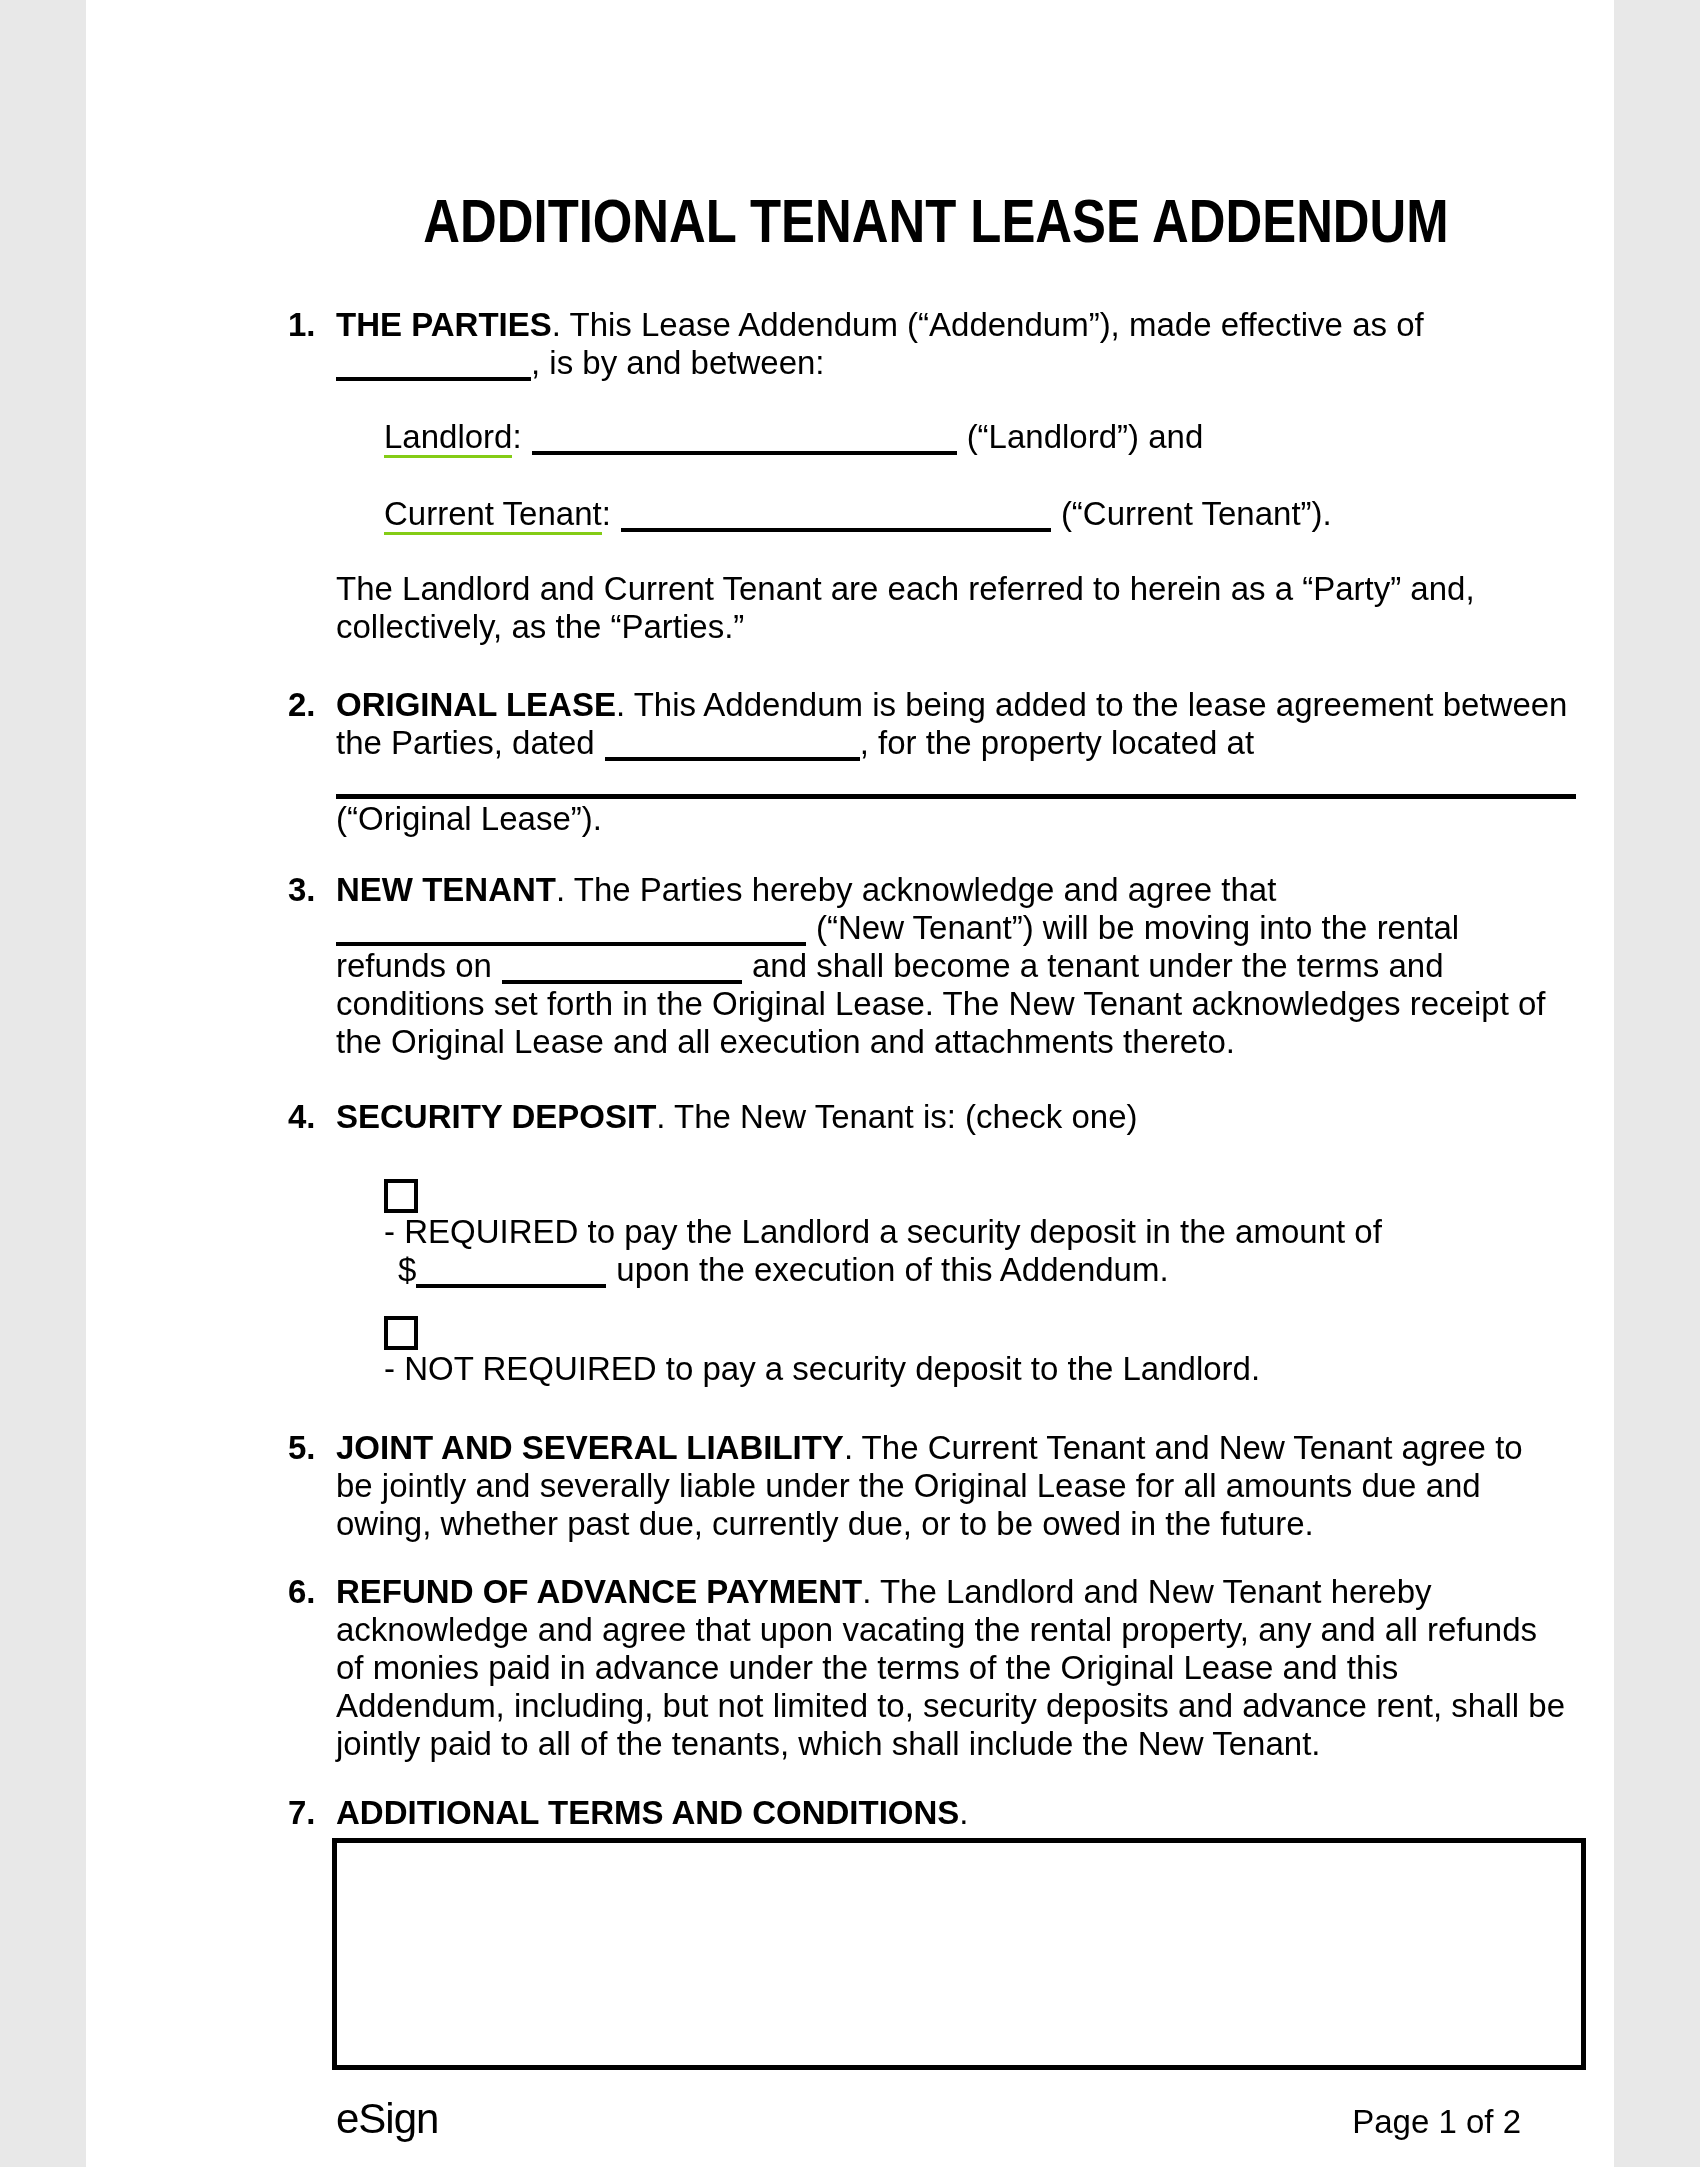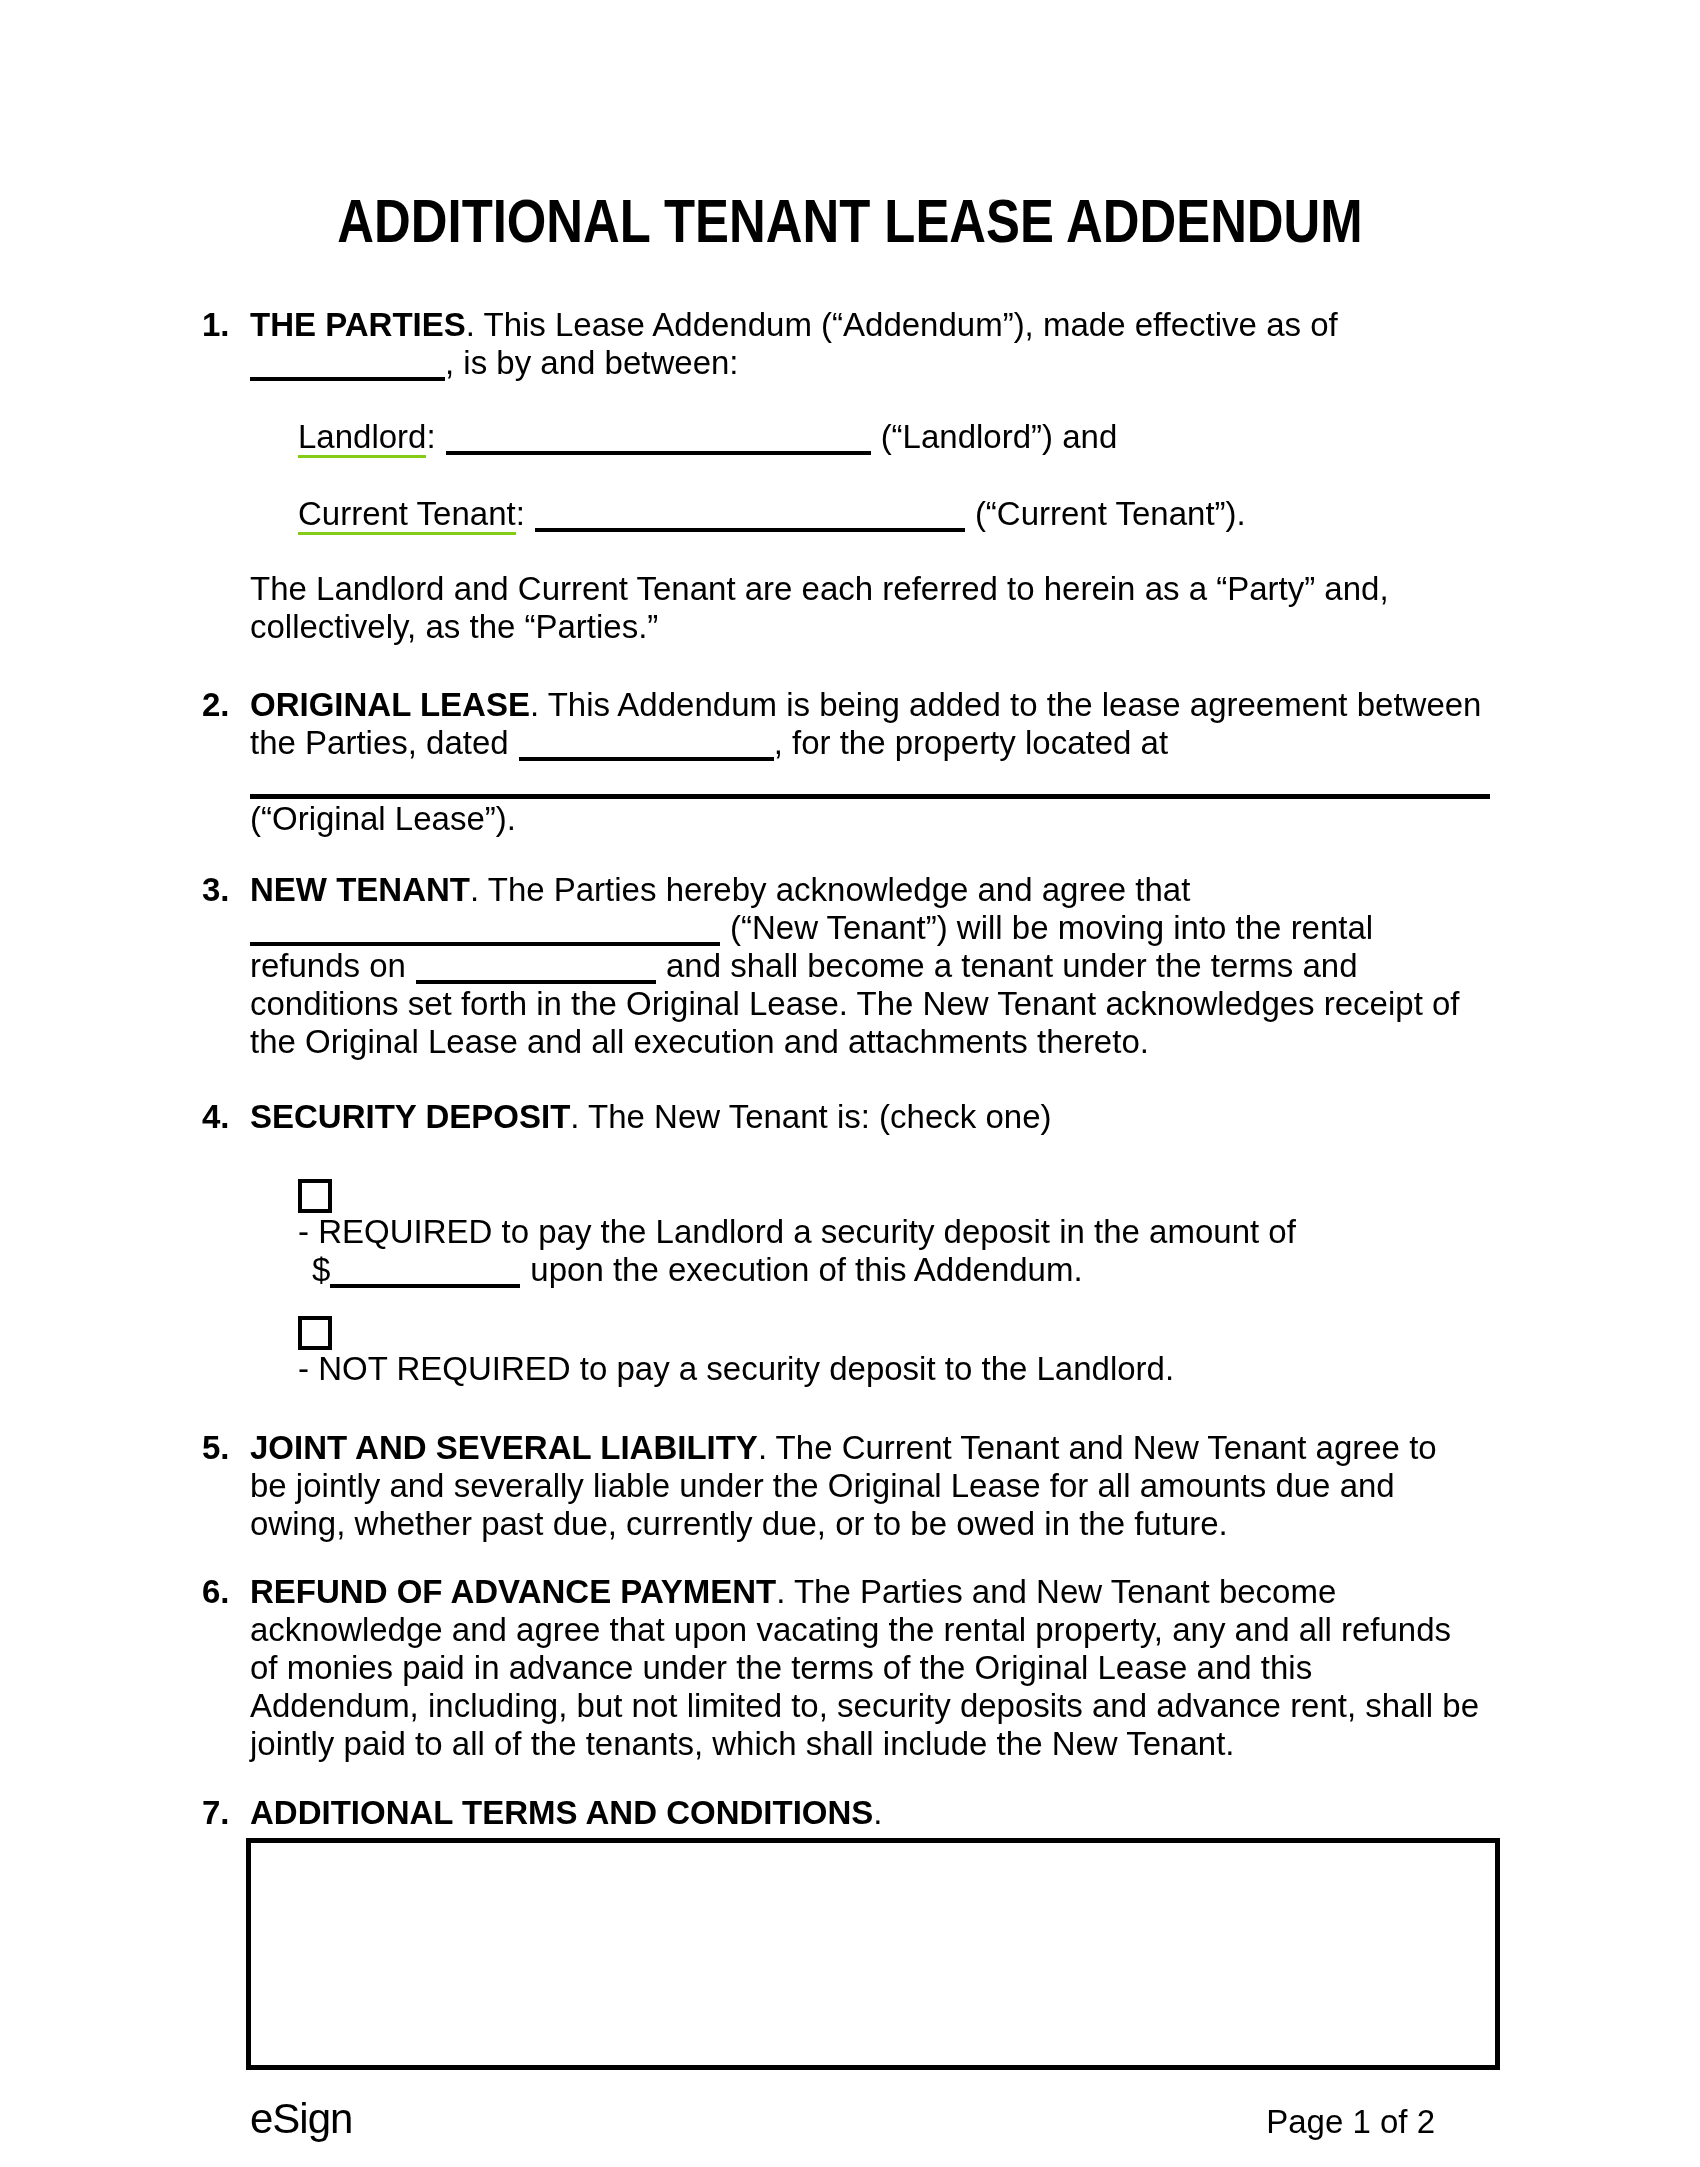--- a/index.html
+++ b/index.html
@@ -1,18 +1,18 @@
 <!DOCTYPE html>
 <html><head>
 <meta charset="utf-8">
 <style>
   html,body{margin:0;padding:0;background:#e8e8e8;}
   .page{
     position:relative;
-    width:1700px;height:2167px;
+    width:1528px;height:2167px;
     margin:0 auto;
     background:#ffffff;
     color:#000000;
     font-family:"Liberation Sans","DejaVu Sans",sans-serif;
     font-size:33px;line-height:38px;
     padding:0 0 0 202px;
     box-sizing:border-box;
     overflow:hidden;
   }
   .title{
@@ -139,21 +139,21 @@
     <div class="content">
       <div class="line"><span class="b">JOINT AND SEVERAL LIABILITY</span><span>. The Current Tenant and New Tenant agree to</span></div>
       <div class="line">be jointly and severally liable under the Original Lease for all amounts due and</div>
       <div class="line">owing, whether past due, currently due, or to be owed in the future.</div>
     </div>
   </div>
 
   <div class="sec" style="margin-top:30px">
     <div class="num">6.</div>
     <div class="content">
-      <div class="line"><span class="b">REFUND OF ADVANCE PAYMENT</span><span>. The Parties and New Tenant become</span></div>
+      <div class="line"><span class="b">REFUND OF ADVANCE PAYMENT</span><span>. The Landlord and New Tenant hereby</span></div>
       <div class="line">acknowledge and agree that upon vacating the rental property, any and all refunds</div>
       <div class="line">of monies paid in advance under the terms of the Original Lease and this</div>
       <div class="line">Addendum, including, but not limited to, security deposits and advance rent, shall be</div>
       <div class="line">jointly paid to all of the tenants, which shall include the New Tenant.</div>
     </div>
   </div>
 
   <div class="sec" style="margin-top:31px">
     <div class="num">7.</div>
     <div class="content">

